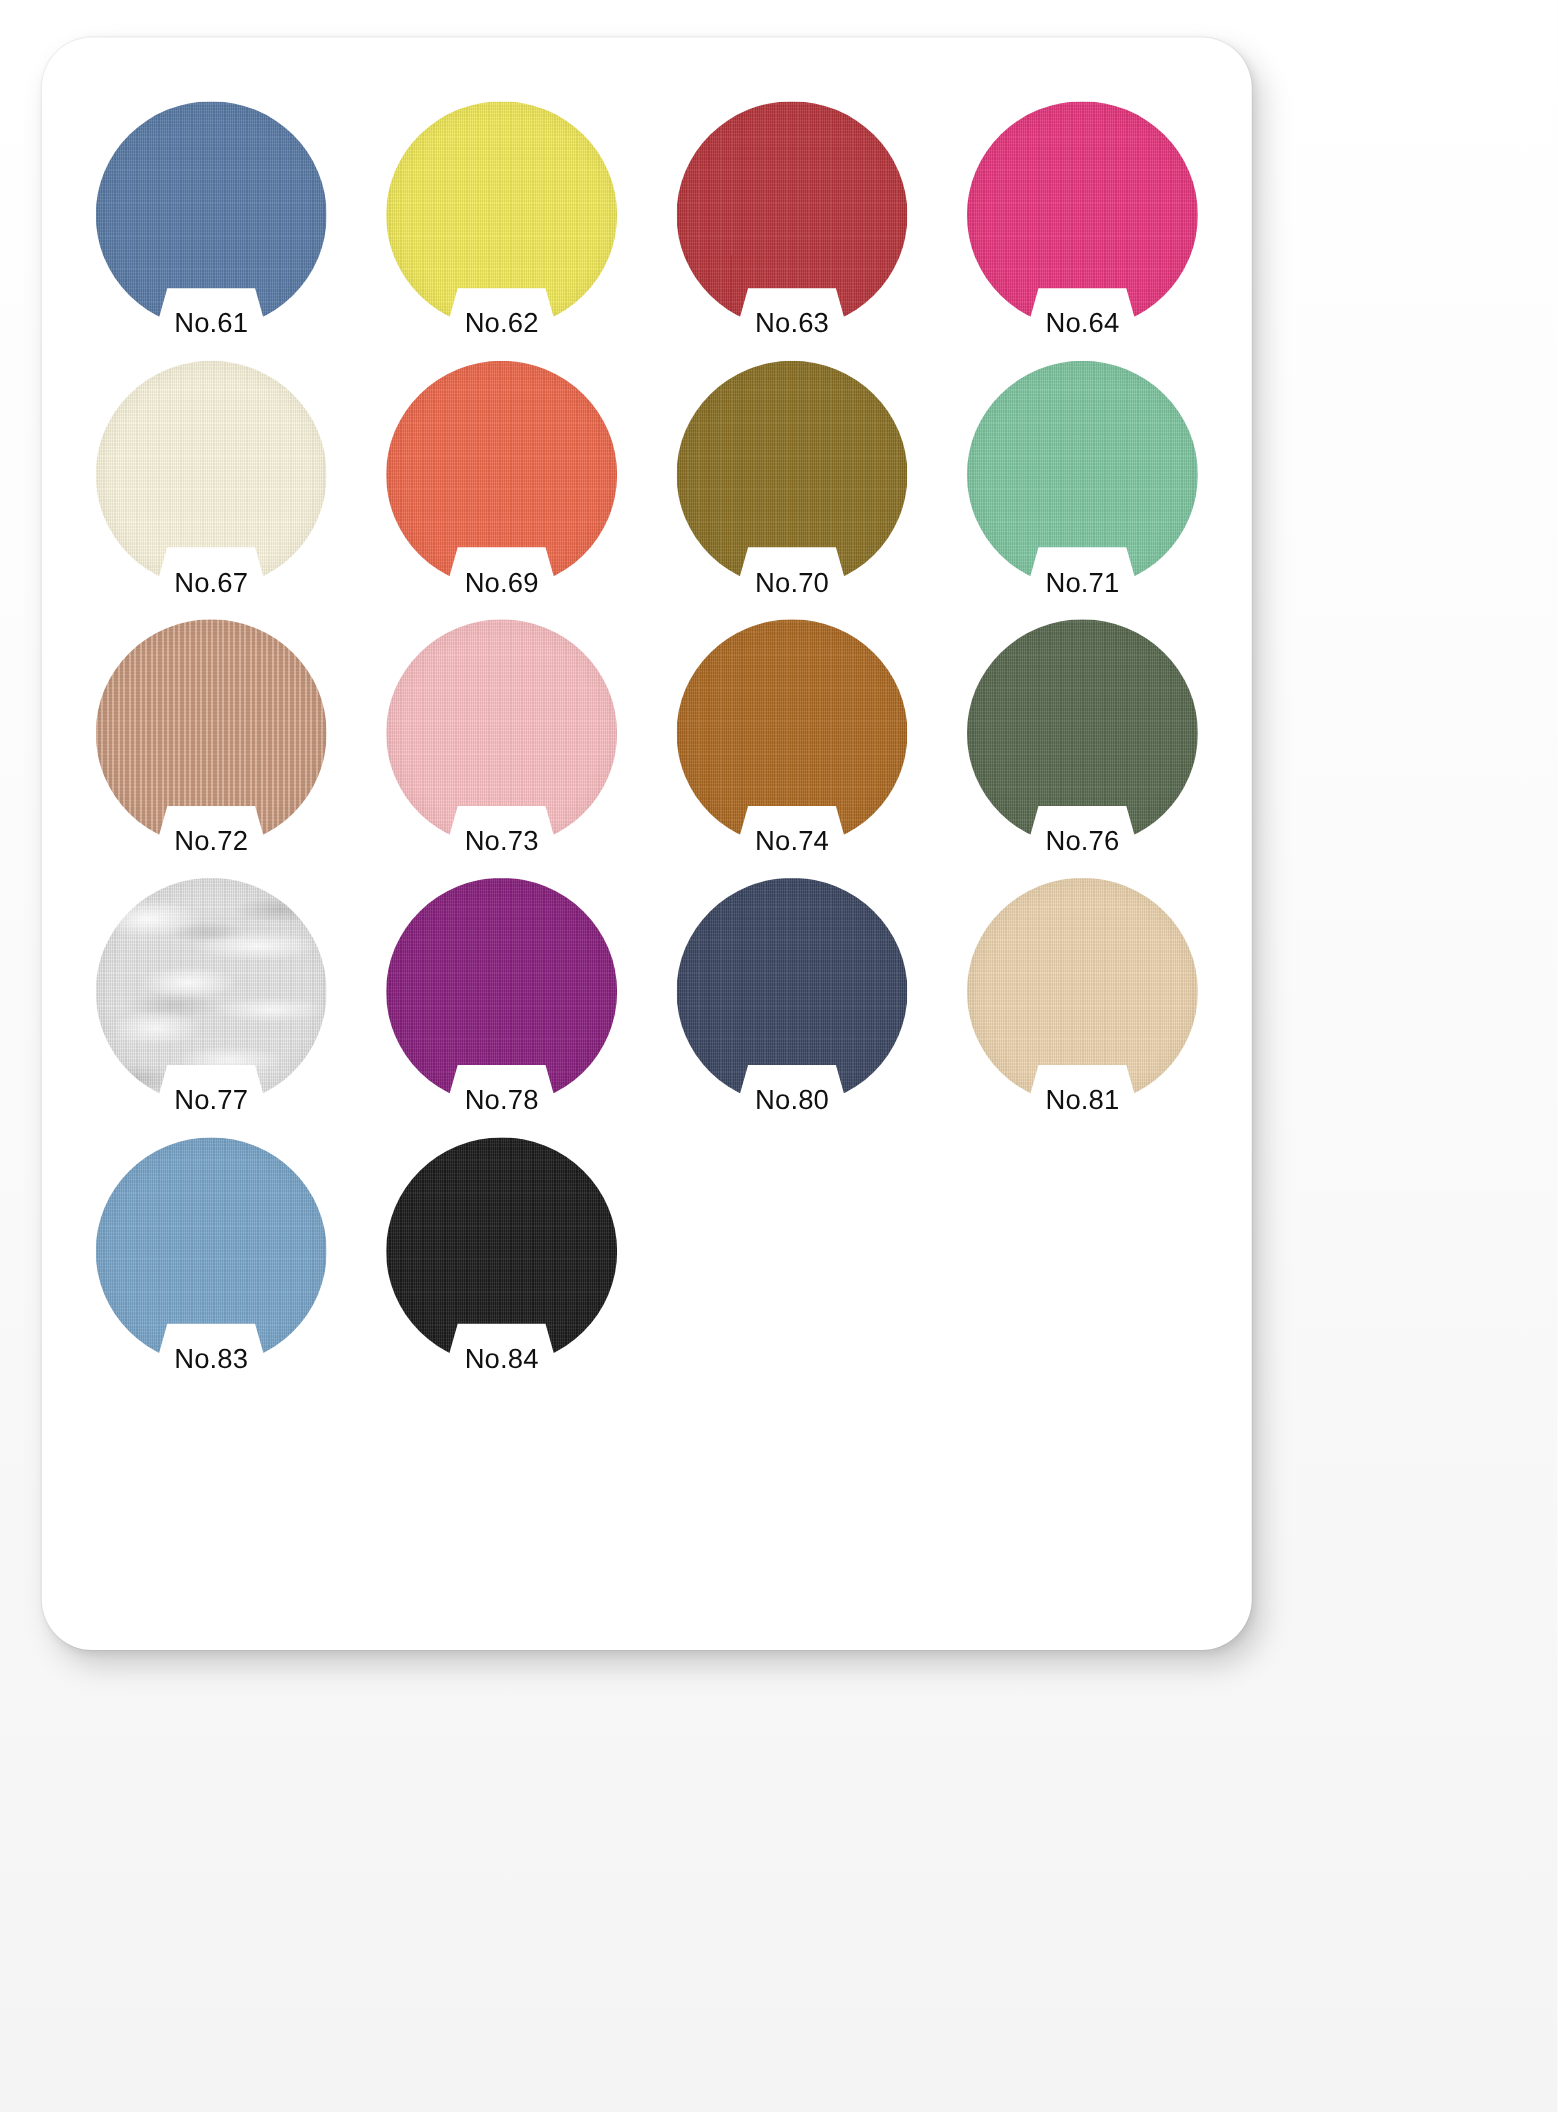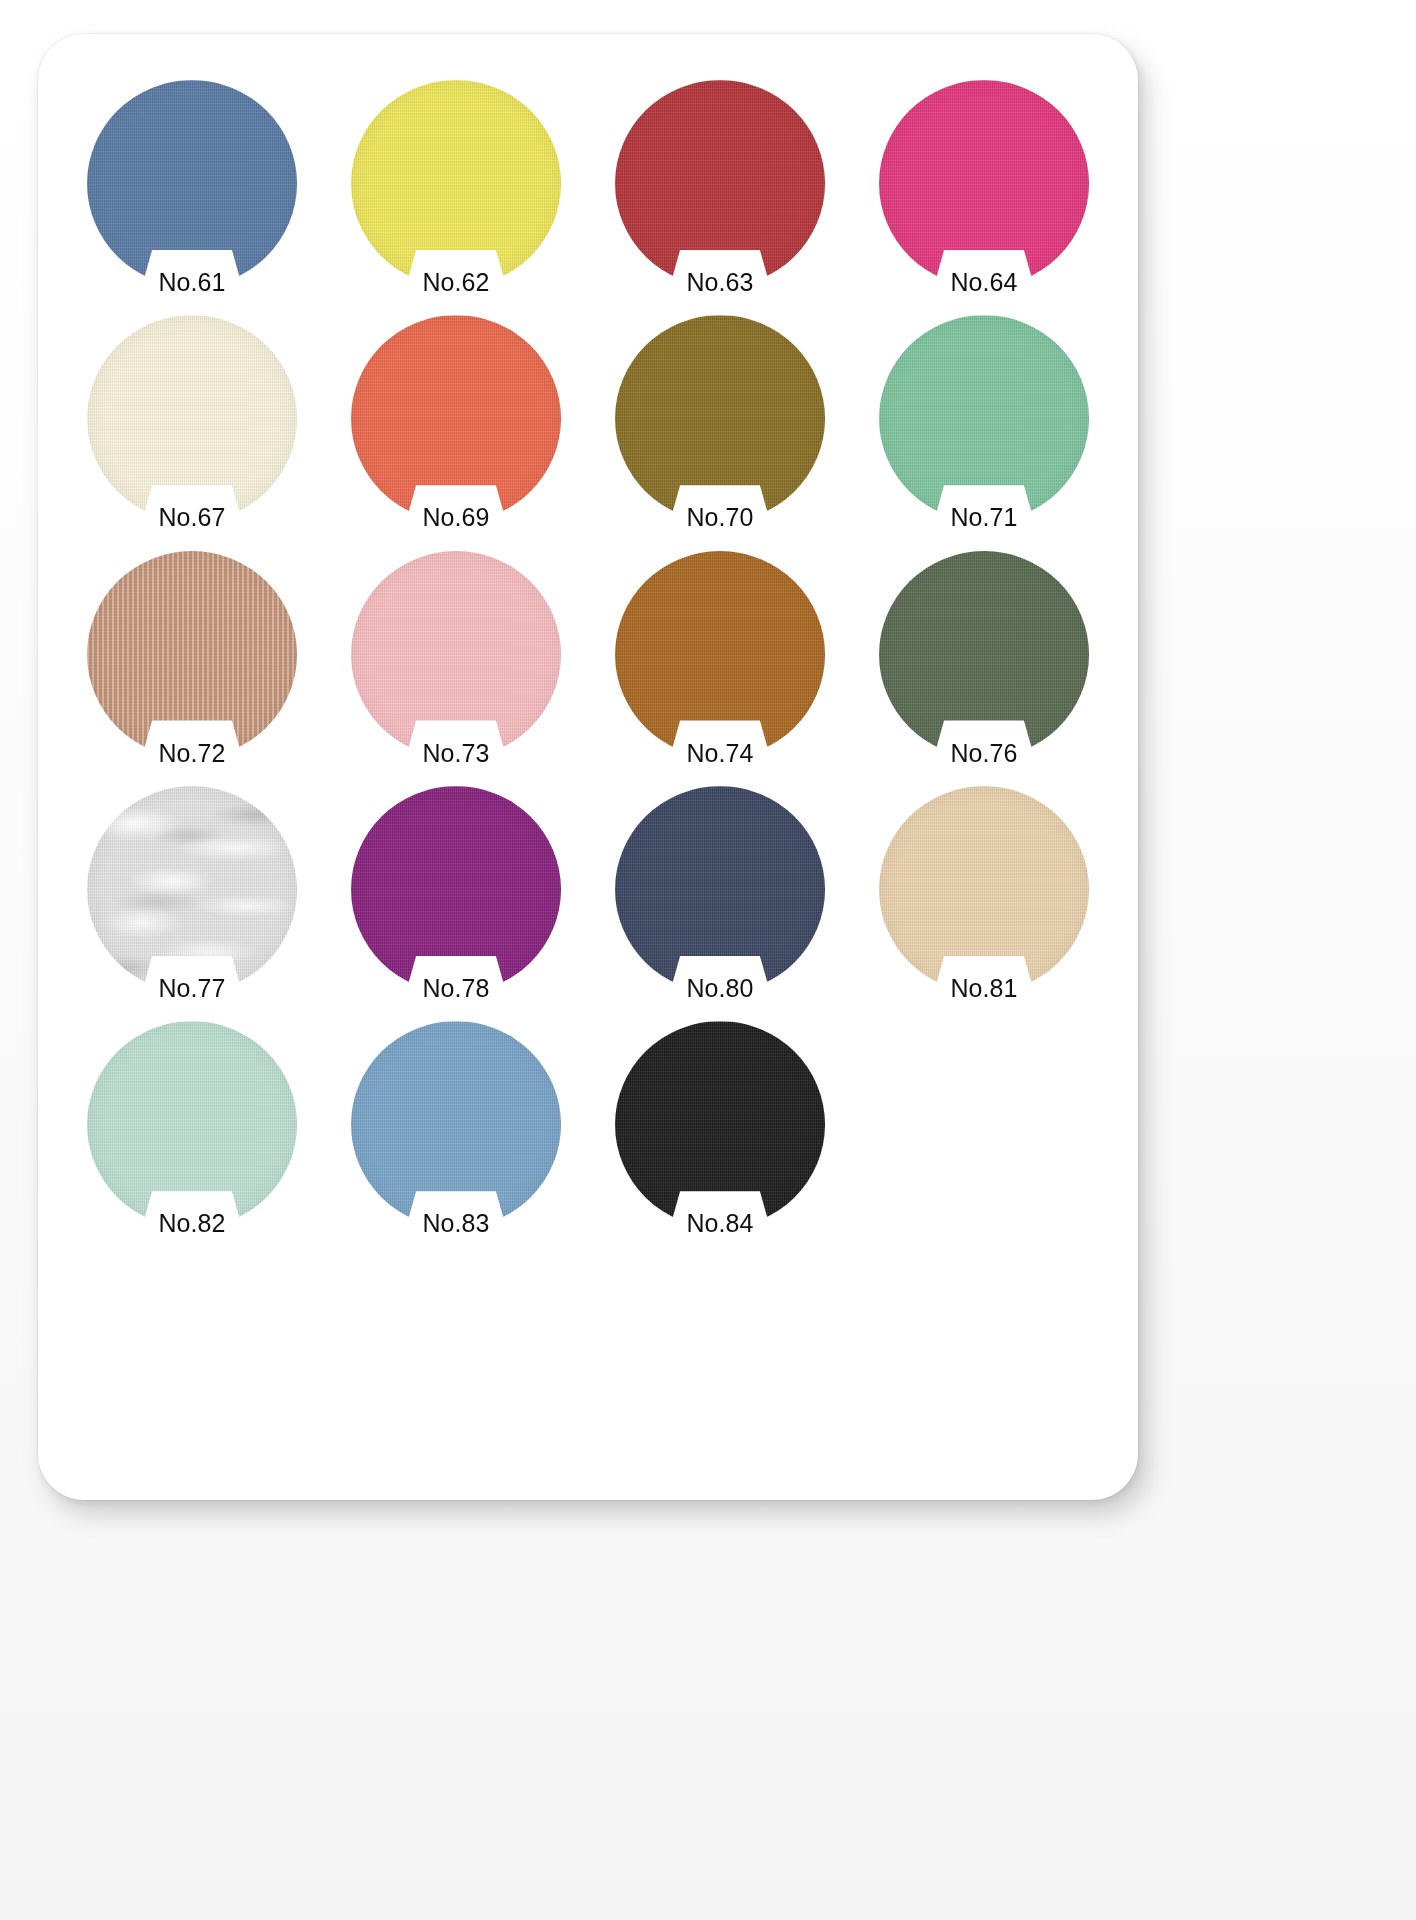--- a/index.html
+++ b/index.html
@@ -40,21 +40,21 @@
     z-index:3;
     display:grid;
     grid-template-columns:repeat(4,1fr);
     grid-template-rows:repeat(6,1fr);
     box-sizing:border-box;
     padding:30px 22px 24px 22px;
   }
   .cell{
     position:relative;
     display:flex;
-    align-items:center;
+    align-items:flex-end;
     justify-content:center;
   }
   .swatch{
     position:relative;
     width:210px;height:207px;
     margin-top:4px;
   }
   
   .disc{
     position:absolute;
@@ -229,26 +229,20 @@
         </div>
       </div>
       <div class="cell">
         <div class="swatch">
           <div class="disc" style="background-color: rgb(237, 213, 176);"></div>
           <div class="label">No.81</div>
         </div>
       </div>
       <div class="cell">
         <div class="swatch">
-          <div class="disc" style="background-color: rgb(191, 227, 212);"></div>
-          <div class="label">No.82</div>
-        </div>
-      </div>
-      <div class="cell">
-        <div class="swatch">
           <div class="disc" style="background-color: rgb(122, 167, 203);"></div>
           <div class="label">No.83</div>
         </div>
       </div>
       <div class="cell">
         <div class="swatch">
           <div class="disc" style="background-color: rgb(28, 28, 28);"></div>
           <div class="label">No.84</div>
         </div>
       </div>

